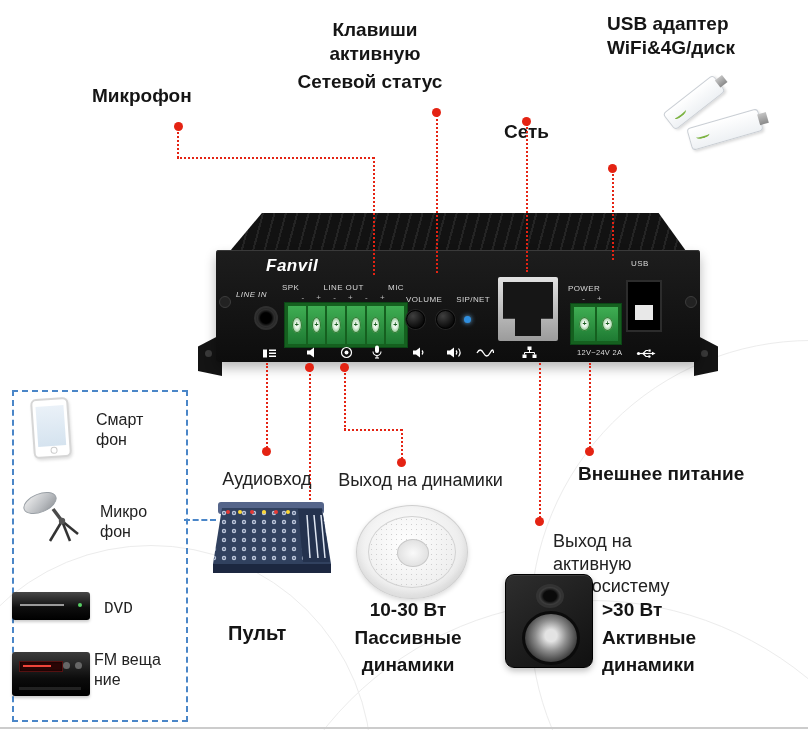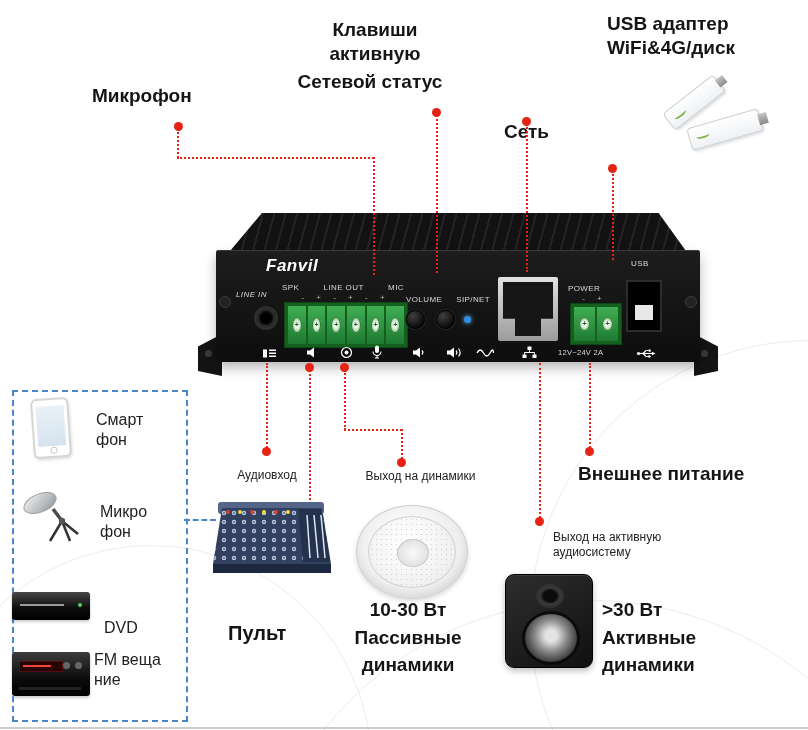--- a/index.html
+++ b/index.html
@@ -3,21 +3,21 @@
 <meta charset="utf-8">
 <style>
   html,body{margin:0;padding:0;background:#fff;}
   .stage{position:relative;width:808px;height:730px;background:#ffffff;overflow:hidden;
          font-family:"Liberation Sans","DejaVu Sans",sans-serif;color:#111;}
   
   .arc{position:absolute;border:1px solid #ececec;border-radius:50%;}
   
   .callout{position:absolute;font-weight:bold;font-size:19px;line-height:1.28;color:#151515;}
   .callout.center{text-align:center;}
-  .sub{position:absolute;font-weight:normal;font-size:12px;line-height:1.25;color:#222;}
+  .sub{position:absolute;font-weight:normal;font-size:18px;line-height:1.25;color:#222;}
   .sub.center{text-align:center;}
   
   .dot{position:absolute;width:9px;height:9px;border-radius:50%;background:#e42313;}
   .vline{position:absolute;width:0;border-left:2px dotted #e42313;}
   .hline{position:absolute;height:0;border-top:2px dotted #e42313;}
   .bluedash{position:absolute;height:0;border-top:2px dashed #4a86c8;}
   
   .srcbox{position:absolute;left:12px;top:390px;width:172px;height:328px;border:2px dashed #4a86c8;}
   .srclabel{position:absolute;font-size:16px;line-height:1.25;color:#222;word-break:break-all;}
   
@@ -224,21 +224,21 @@
         </svg>
       </span>
     <span class="dicon" style="left:306px;">
       <svg width="15" height="13" viewBox="0 0 15 13">
           <rect x="5.5" y="0.5" width="4" height="3.5" fill="#fff"></rect>
           <rect x="0.5" y="8.5" width="4" height="3.5" fill="#fff"></rect>
           <rect x="10.5" y="8.5" width="4" height="3.5" fill="#fff"></rect>
           <path d="M7.5 4v2.5M2.5 8.5v-2h10v2" fill="none" stroke="#fff" stroke-width="1"></path>
         </svg>
       </span>
-    <span class="rating" style="left:342px;">12V~24V 2A</span>
+    <span class="rating" style="left:361px;">12V~24V 2A</span>
     <span class="dicon" style="left:420px;">
       <svg width="20" height="11" viewBox="0 0 20 11">
           <line x1="2" y1="5.5" x2="16" y2="5.5" stroke="#fff" stroke-width="1.2"></line>
           <circle cx="2.5" cy="5.5" r="1.6" fill="#fff"></circle>
           <polyline points="7,5.5 10,2.5 12.5,2.5" fill="none" stroke="#fff" stroke-width="1.2"></polyline>
           <rect x="12.5" y="1.5" width="2.2" height="2.2" fill="#fff"></rect>
           <polyline points="7,5.5 10,8.5 12.5,8.5" fill="none" stroke="#fff" stroke-width="1.2"></polyline>
           <circle cx="13.3" cy="8.5" r="1.3" fill="#fff"></circle>
           <polygon points="16,3.8 19.5,5.5 16,7.2" fill="#fff"></polygon>
         </svg>
@@ -305,21 +305,21 @@
     <line x1="42" y1="33" x2="50" y2="53" stroke="#333" stroke-width="2.5"></line>
     <line x1="42" y1="33" x2="58" y2="46" stroke="#333" stroke-width="2.5"></line>
     <circle cx="42" cy="33" r="3.2" fill="#555"></circle>
   </svg>
   <div class="srclabel" style="left:100px;top:502px;width:50px;">Микрофон</div>
 
   <div class="dvd">
       <i></i>
       <b></b>
     </div>
-  <div class="srclabel" style="left:104px;top:618px;width:60px;">DVD</div>
+  <div class="srclabel" style="left:104px;top:599px;width:60px;font-family:Liberation Mono, monospace;">DVD</div>
 
   <div class="fm">
     <i></i>
       <b style="right:20px;"></b>
       <b style="right:8px;"></b>
       <u></u>
     </div>
   <div class="srclabel" style="left:94px;top:650px;width:74px;">FM вещание</div>
 
   <svg class="mixer" width="124" height="82" viewBox="0 0 124 82">

